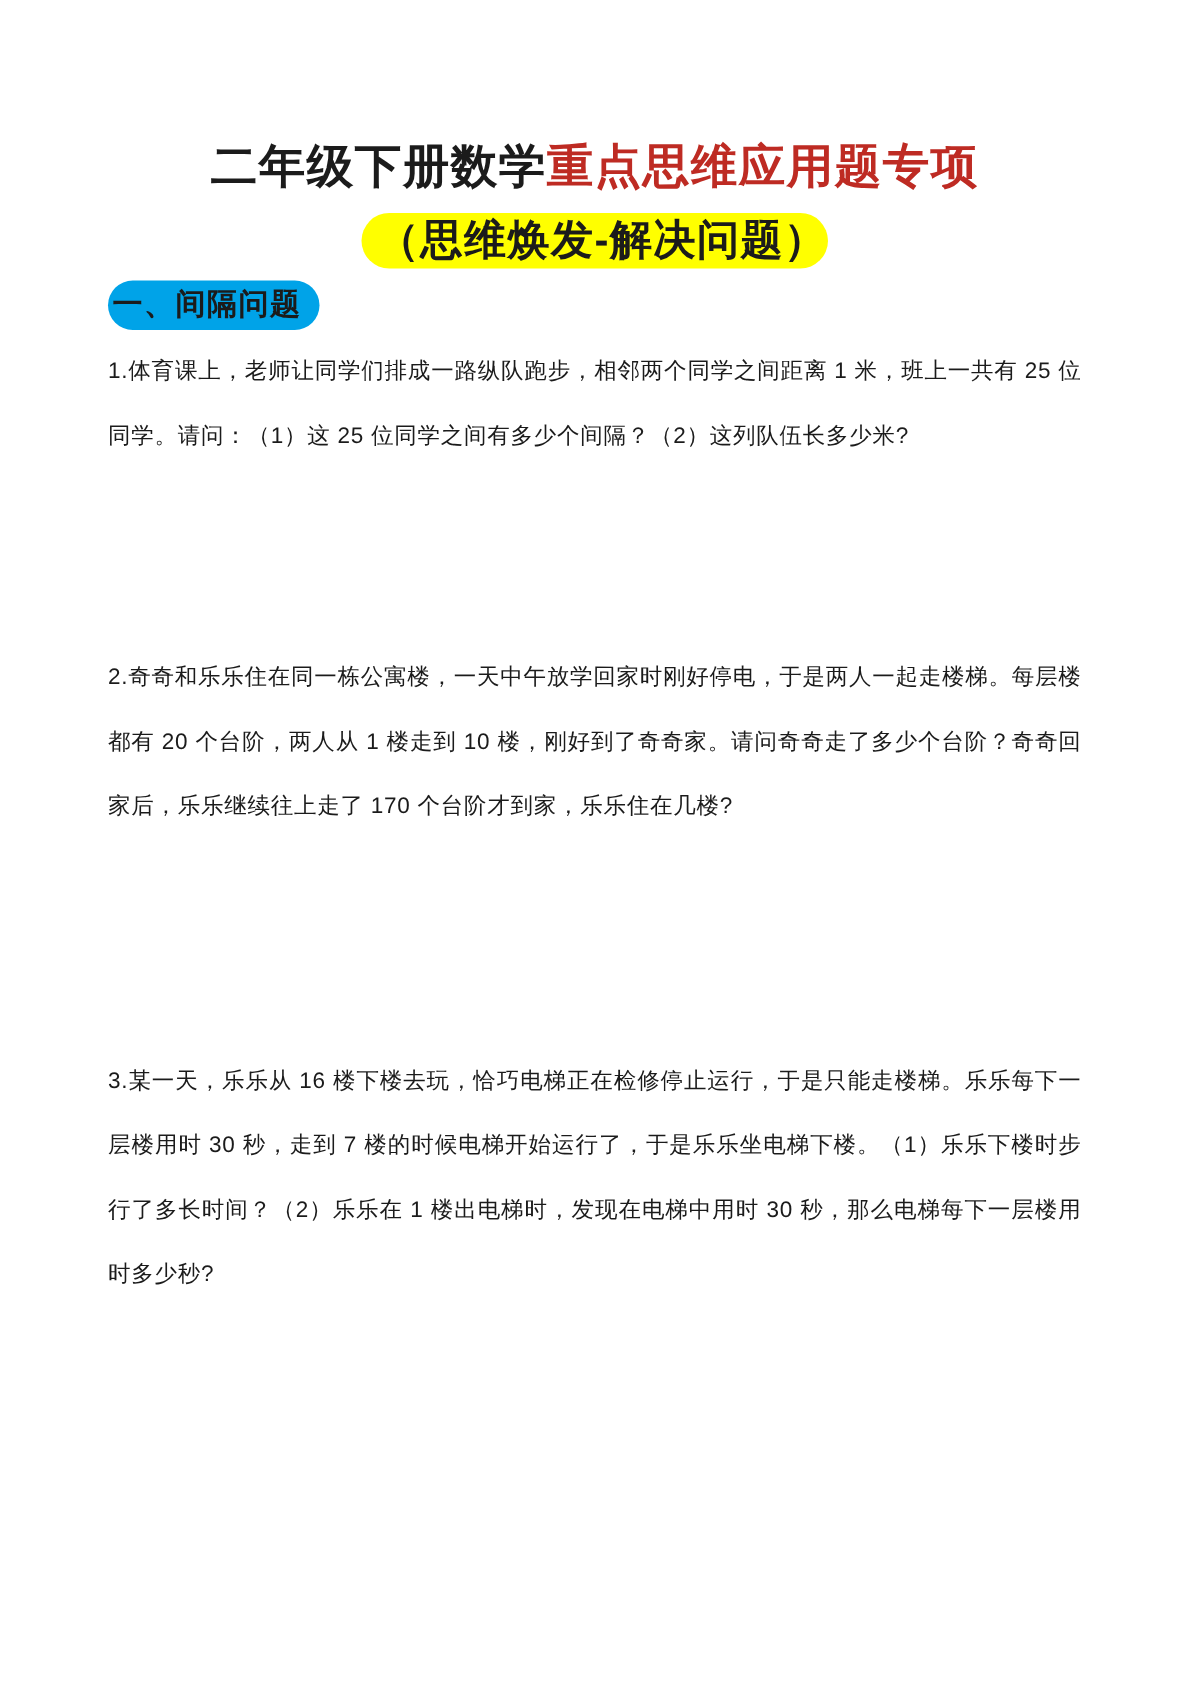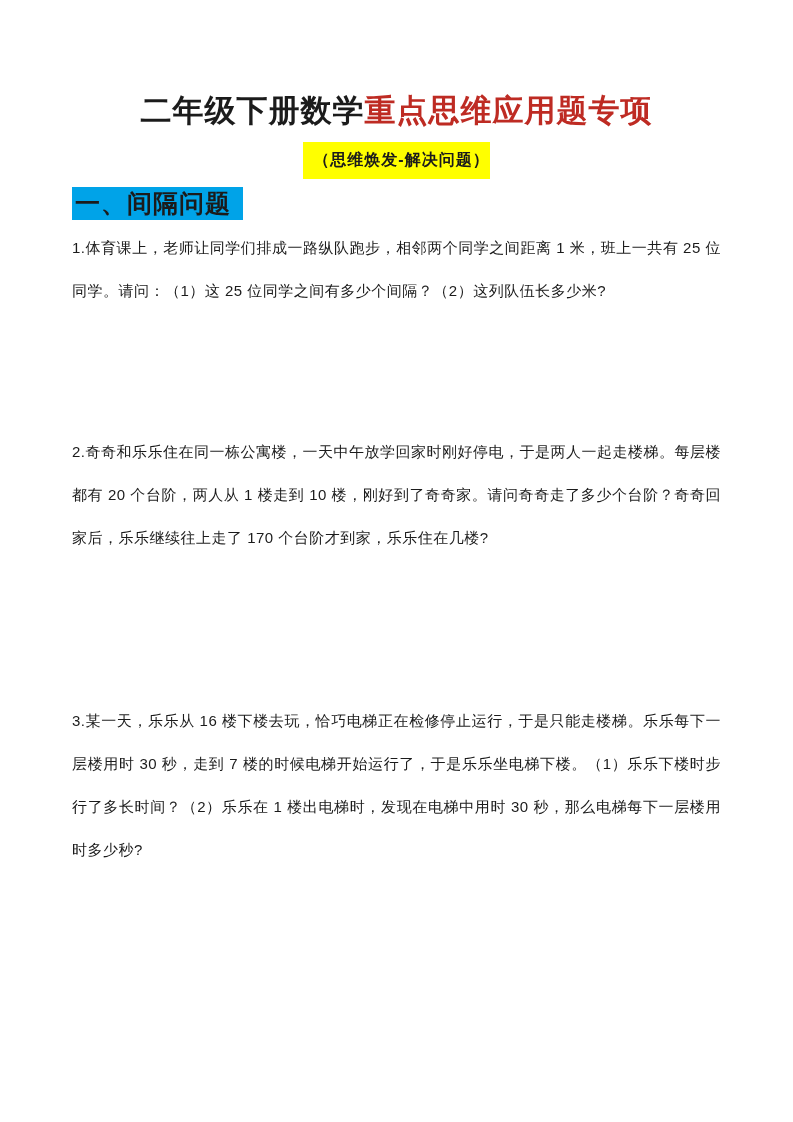--- a/index.html
+++ b/index.html
@@ -2,21 +2,21 @@
 <html style="--title-red: #BE2B23; --subtitle-highlight: #FFFF00; --section-highlight: #00A3E8; --text: #1b1b1b; --page-background: #FFFFFF;"><head>
 <meta charset="utf-8">
 <style>
   :root {
     --title-red: #BE2B23;
     --subtitle-highlight: #FFFF00;
     --section-highlight: #00A3E8;
     --text: #1b1b1b;
     --page-background: #FFFFFF;
   }
-  * { box-sizing: border-box; }
+  * { box-sizing: border-box; border-radius: 27px; }
   html, body {
     margin: 0;
     padding: 0;
     background: var(--page-background);
     font-family: "Liberation Sans", "DejaVu Sans", sans-serif;
     color: var(--text);
   }
   .page {
     position: relative;
     width: 793px;
@@ -36,31 +36,31 @@
     white-space: nowrap;
   }
   .title .red { color: var(--title-red); }
   .subtitle-row {
     text-align: center;
     margin: 0 0 8px 0;
   }
   .subtitle-highlight {
     display: inline-block;
     background: var(--subtitle-highlight);
-    font-size: 16px;
+    font-size: 28px;
     line-height: 28px;
     font-weight: 700;
     letter-spacing: 1px;
     padding: 4px 0 5px 10px;
   }
   .section-row { margin: 0 0 6px 0; }
   .section-highlight {
     display: inline-block;
     background: var(--section-highlight);
-    font-size: 25px;
+    font-size: 20px;
     line-height: 28px;
     font-weight: 700;
     letter-spacing: 1px;
     padding: 2px 12px 3px 3px;
   }
   .problem {
     margin: 0;
     font-size: 15px;
     line-height: 43px;
     letter-spacing: 0.5px;

